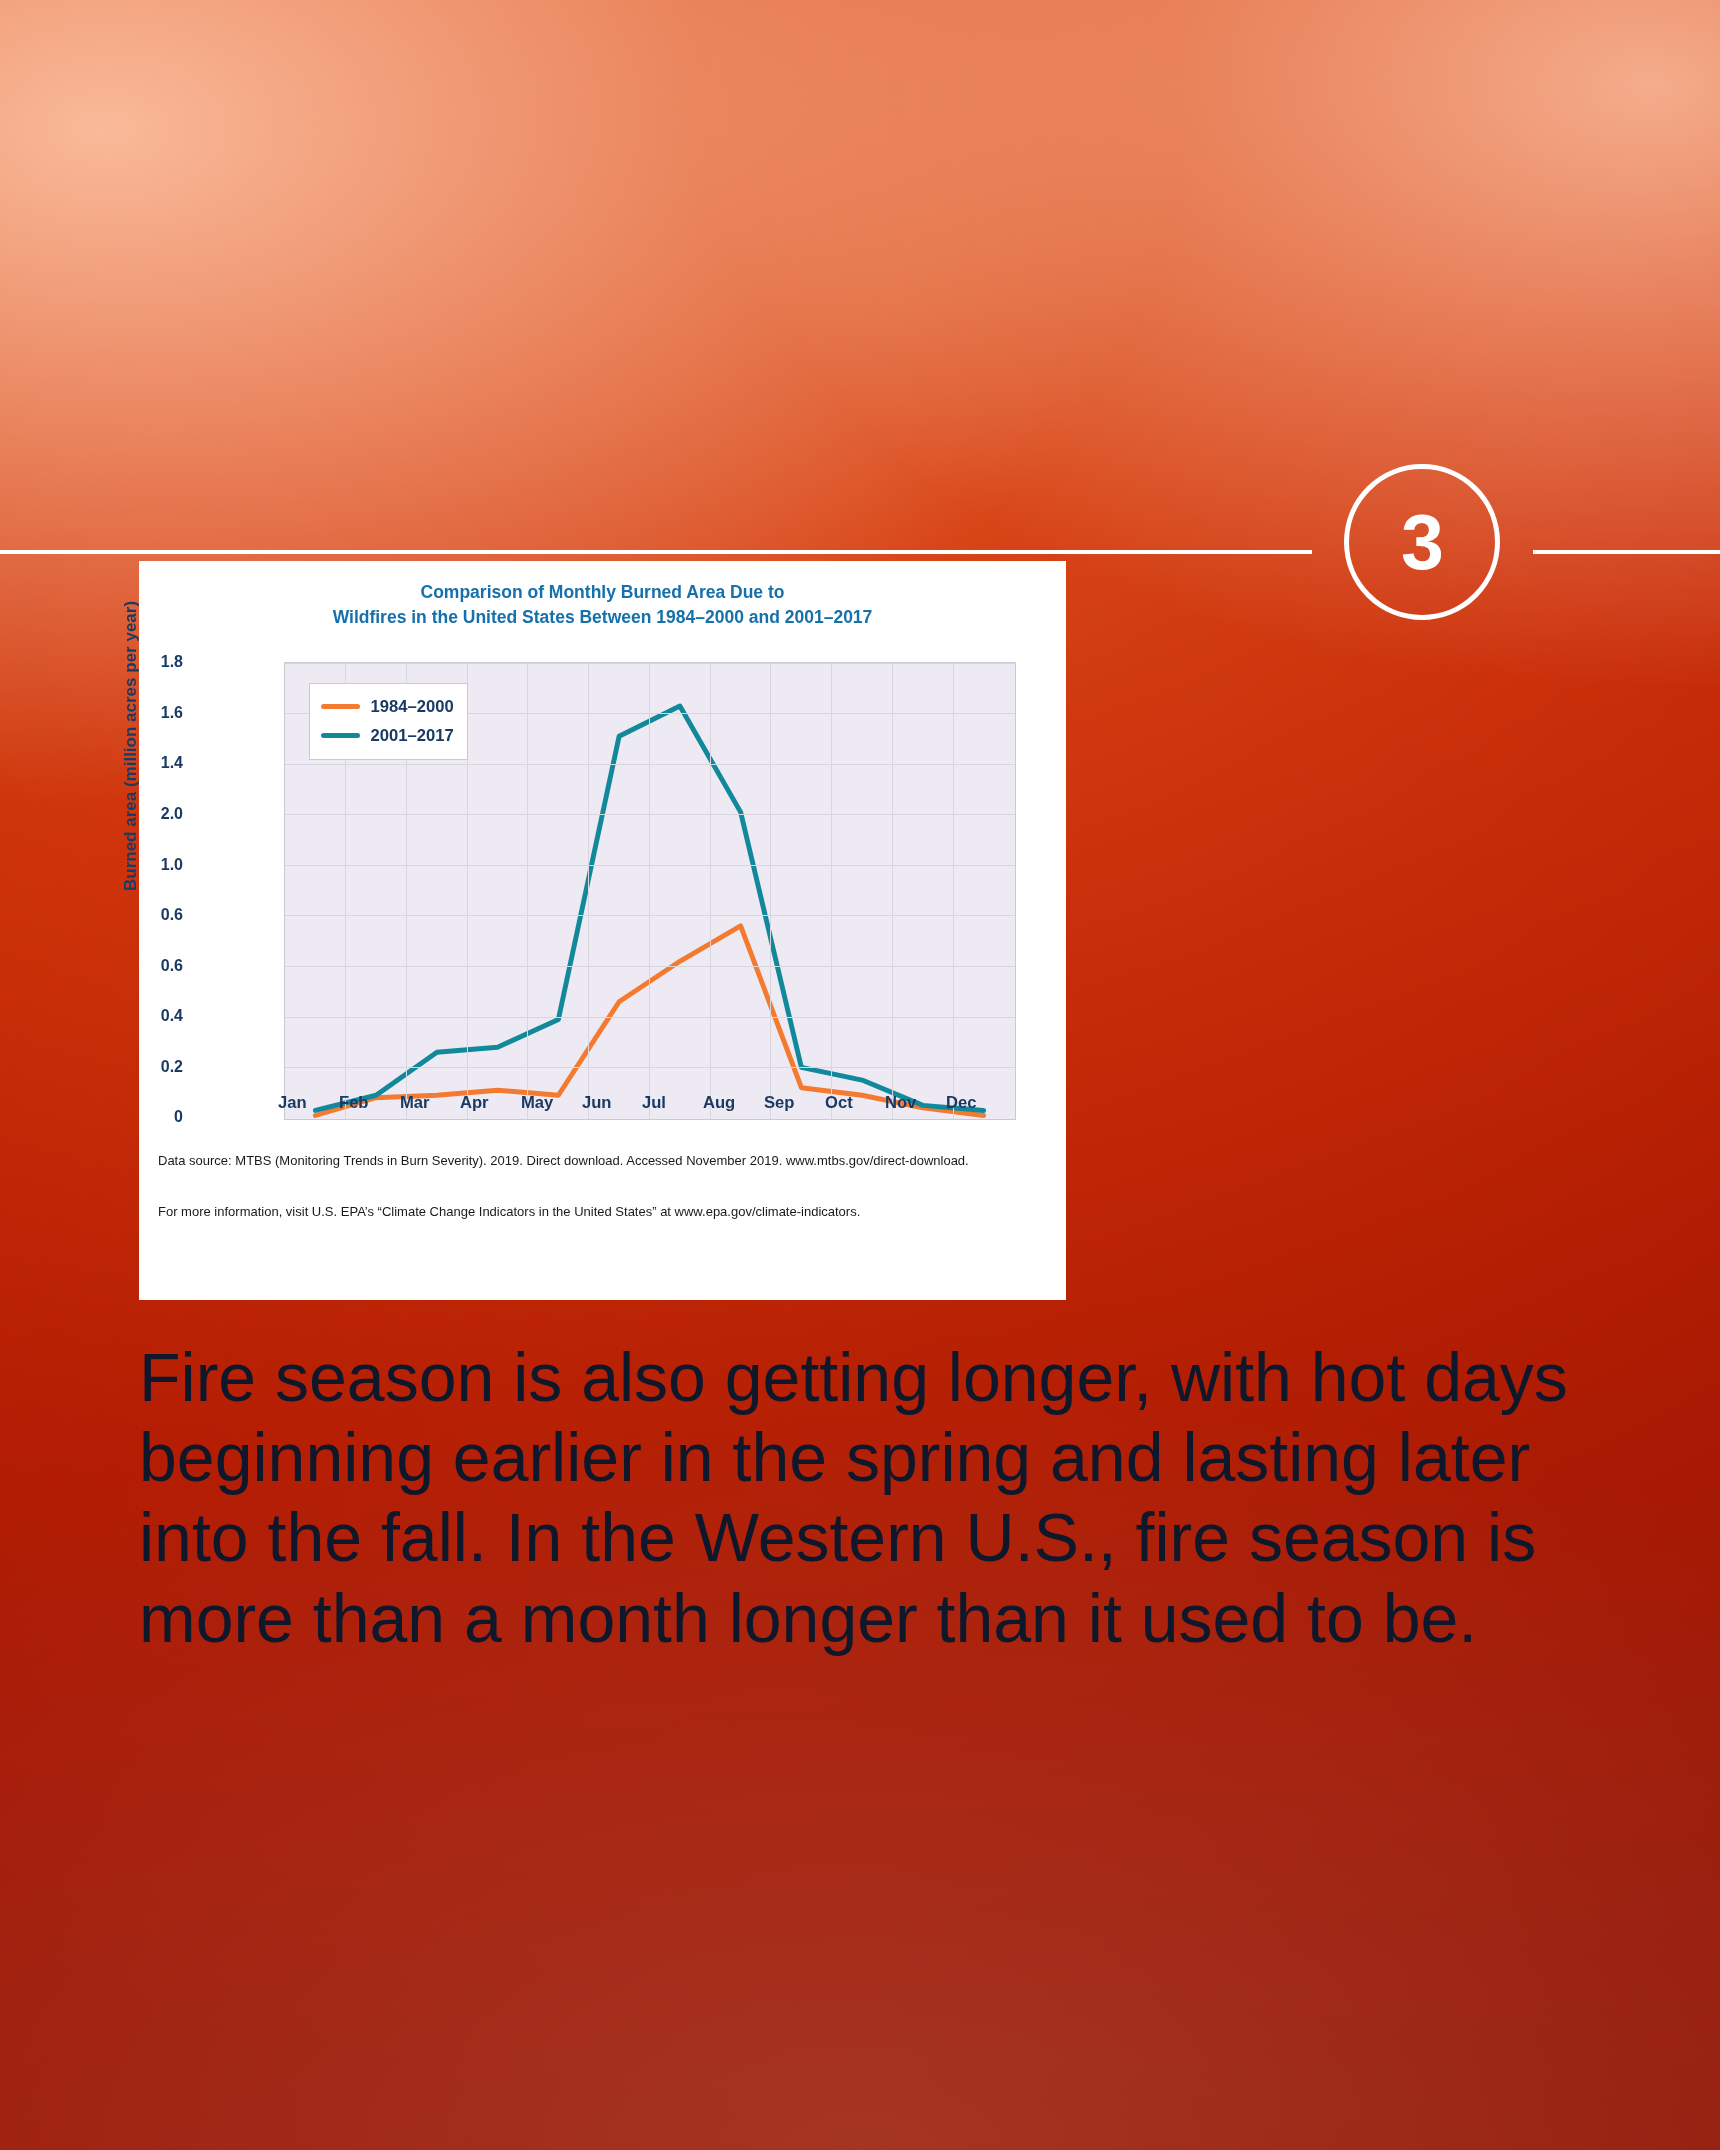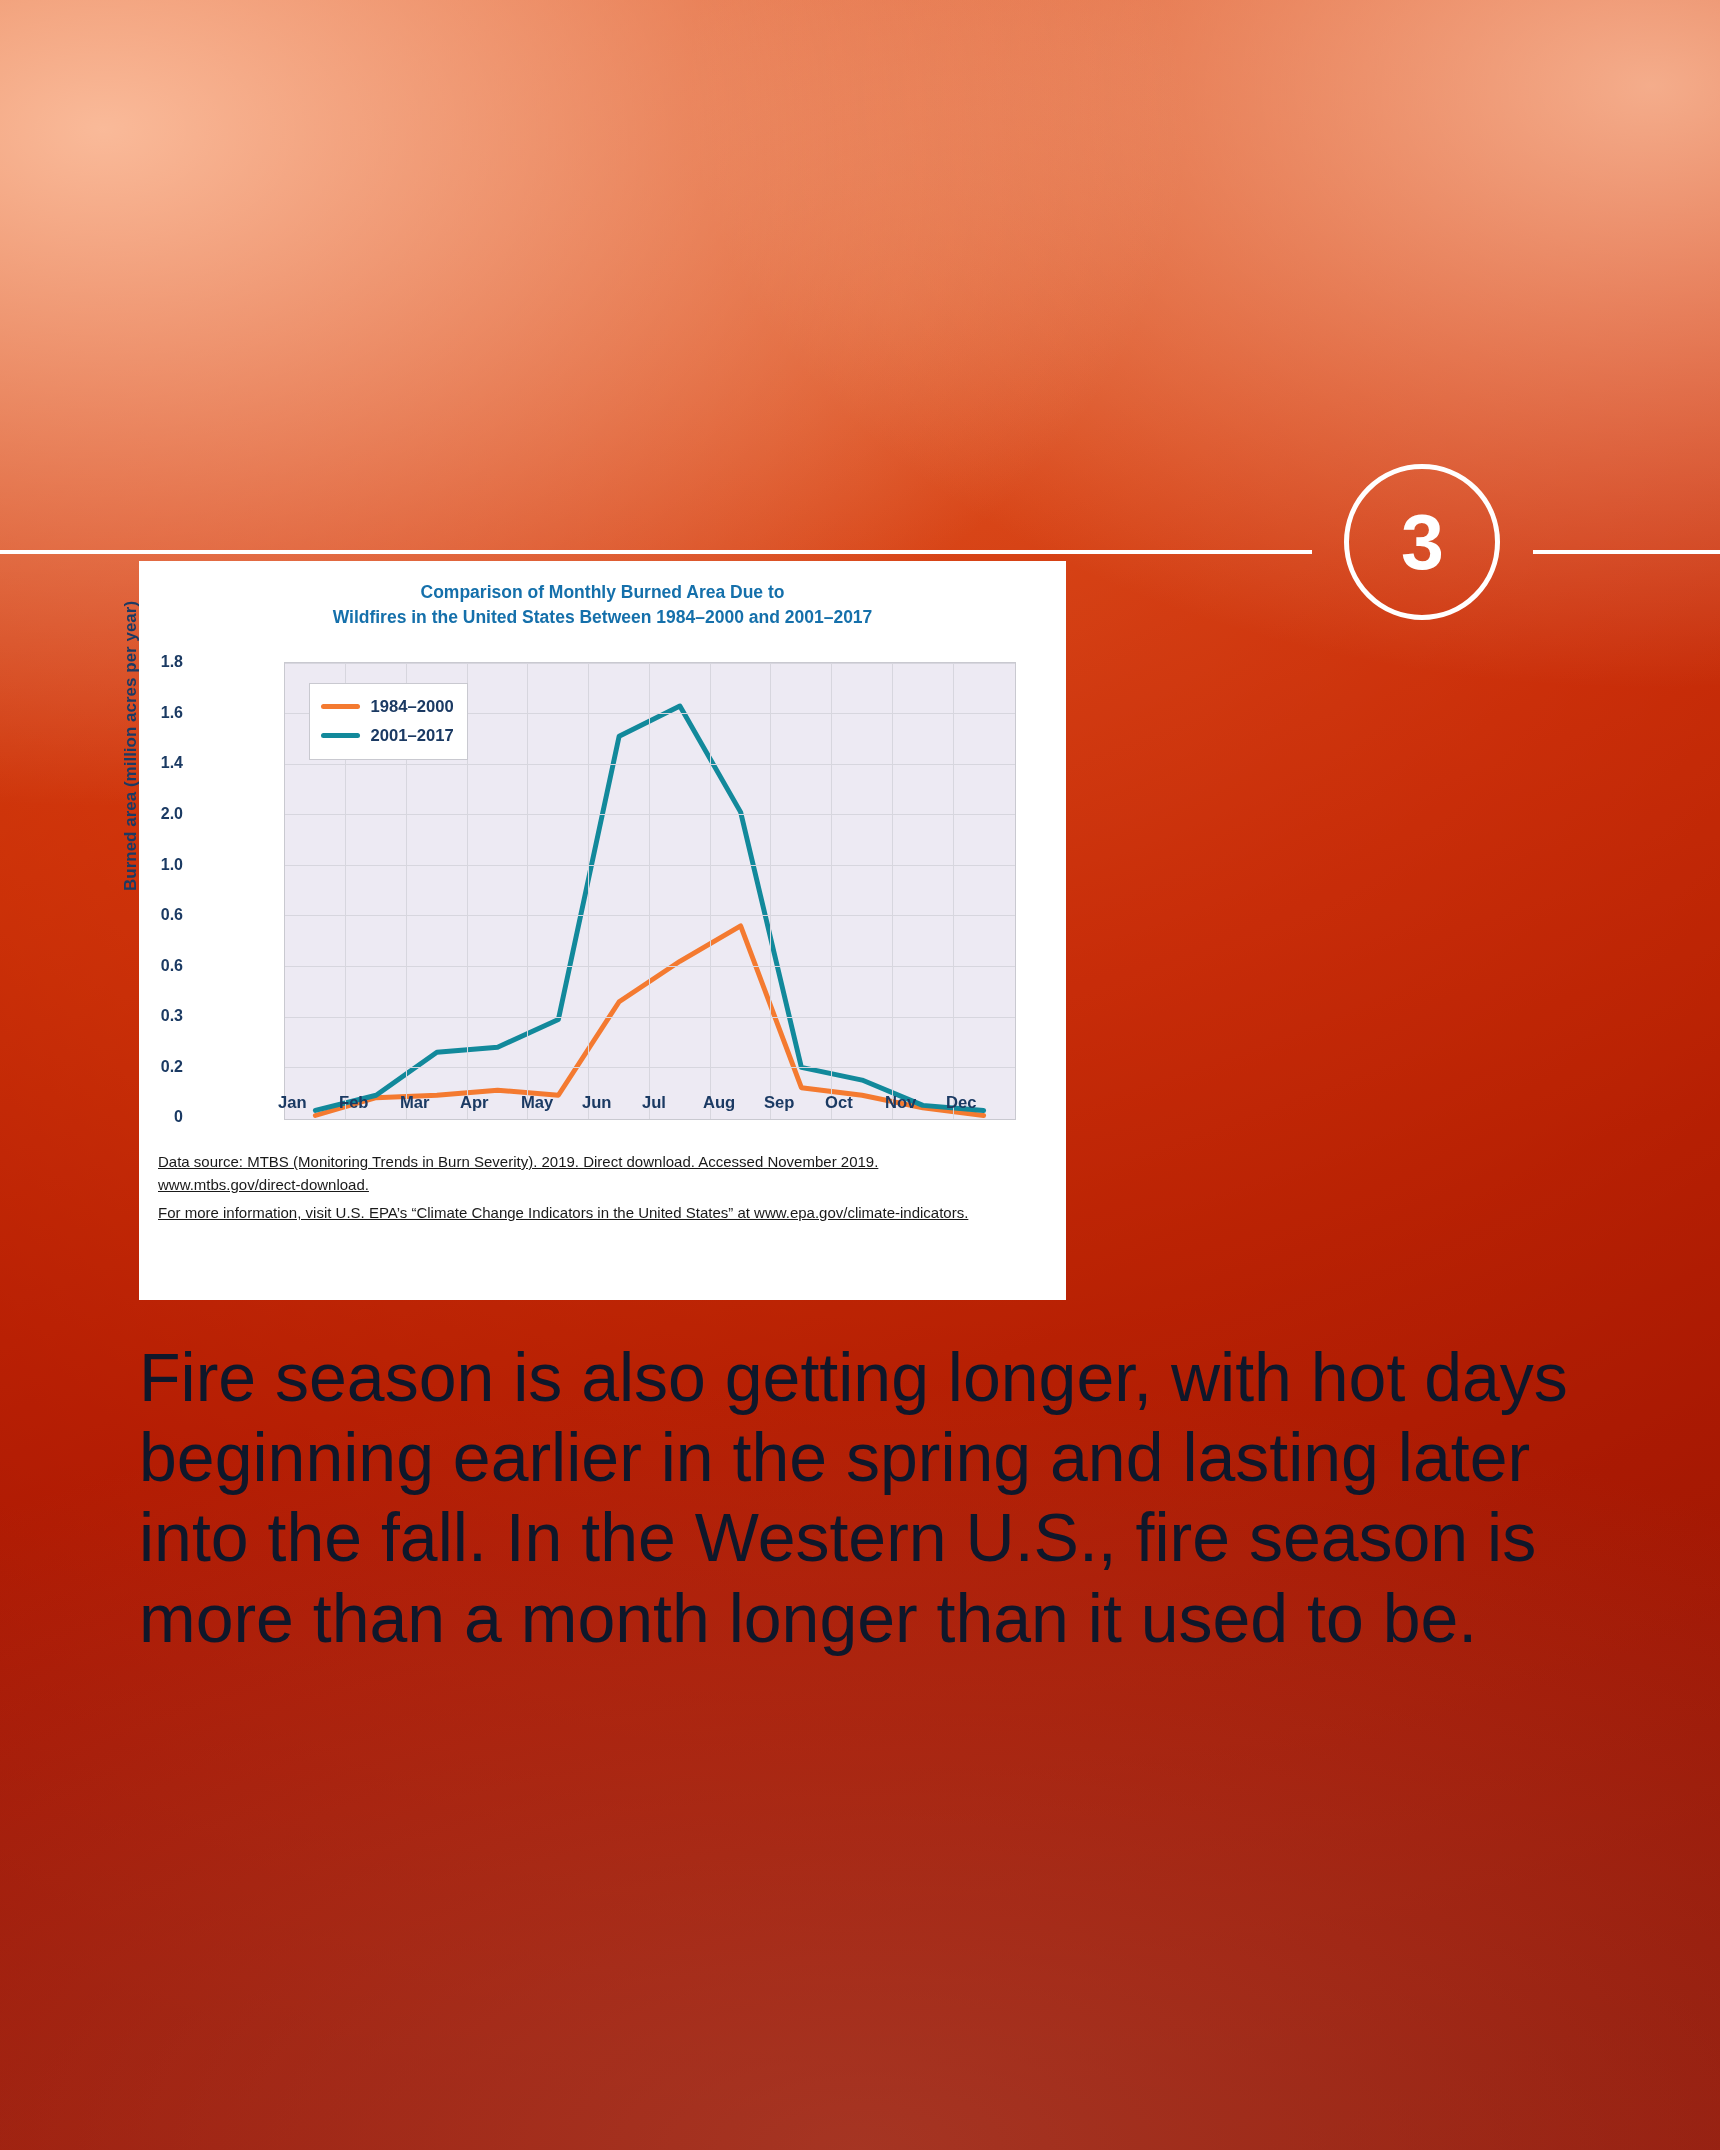--- a/index.html
+++ b/index.html
@@ -79,21 +79,21 @@
   #legend {
     position:absolute; left:170px; top:122px;
     background:#ffffff; border:1.3px solid #c9c9d0;
     padding:8px 13.4px 9px 10.8px;
   }
   .legend-row { display:flex; align-items:center; height:29px; }
   .legend-swatch { width:39px; height:5px; border-radius:2.7px; margin-right:10.8px; }
   .legend-label { color:#1b3a63; font-weight:bold; font-size:16.6px; }
   
   .note {
-    position:absolute; left:19px; color:#1a1a1a; font-size:15px; line-height:1.5;text-decoration:underline;
+    position:absolute; left:19px; color:#1a1a1a; font-size:13px; line-height:1.5;
   }
   #note-source { top:590px; width:842px; }
   #note-more   { top:641px; width:842px; }
   
   #body-copy {
     position:absolute; left:139px; top:1337px; width:1469px;
     color:#0f172a; font-size:68px; line-height:1.18; font-weight:normal;
   }
 </style>
 </head>
@@ -158,21 +158,21 @@
 
   <div class="note" id="note-source">Data source: MTBS (Monitoring Trends in Burn Severity). 2019. Direct download. Accessed November 2019. www.mtbs.gov/direct-download.</div>
   <div class="note" id="note-more">For more information, visit U.S. EPA’s “Climate Change Indicators in the United States” at www.epa.gov/climate-indicators.</div>
 <div class="ytick" style="top: 101px;">1.8</div>
     <div class="ytick" style="top: 152px;">1.6</div>
     <div class="ytick" style="top: 202px;">1.4</div>
     <div class="ytick" style="top: 253px;">2.0</div>
     <div class="ytick" style="top: 304px;">1.0</div>
     <div class="ytick" style="top: 354px;">0.6</div>
     <div class="ytick" style="top: 405px;">0.6</div>
-    <div class="ytick" style="top: 455px;">0.3</div>
+    <div class="ytick" style="top: 455px;">0.4</div>
     <div class="ytick" style="top: 506px;">0.2</div>
     <div class="ytick" style="top: 556px;">0</div>
     <div class="xtick" style="left: 175px;">Jan</div>
     <div class="xtick" style="left: 236px;">Feb</div>
     <div class="xtick" style="left: 297px;">Mar</div>
     <div class="xtick" style="left: 357px;">Apr</div>
     <div class="xtick" style="left: 418px;">May</div>
     <div class="xtick" style="left: 479px;">Jun</div>
     <div class="xtick" style="left: 539px;">Jul</div>
     <div class="xtick" style="left: 600px;">Aug</div>

